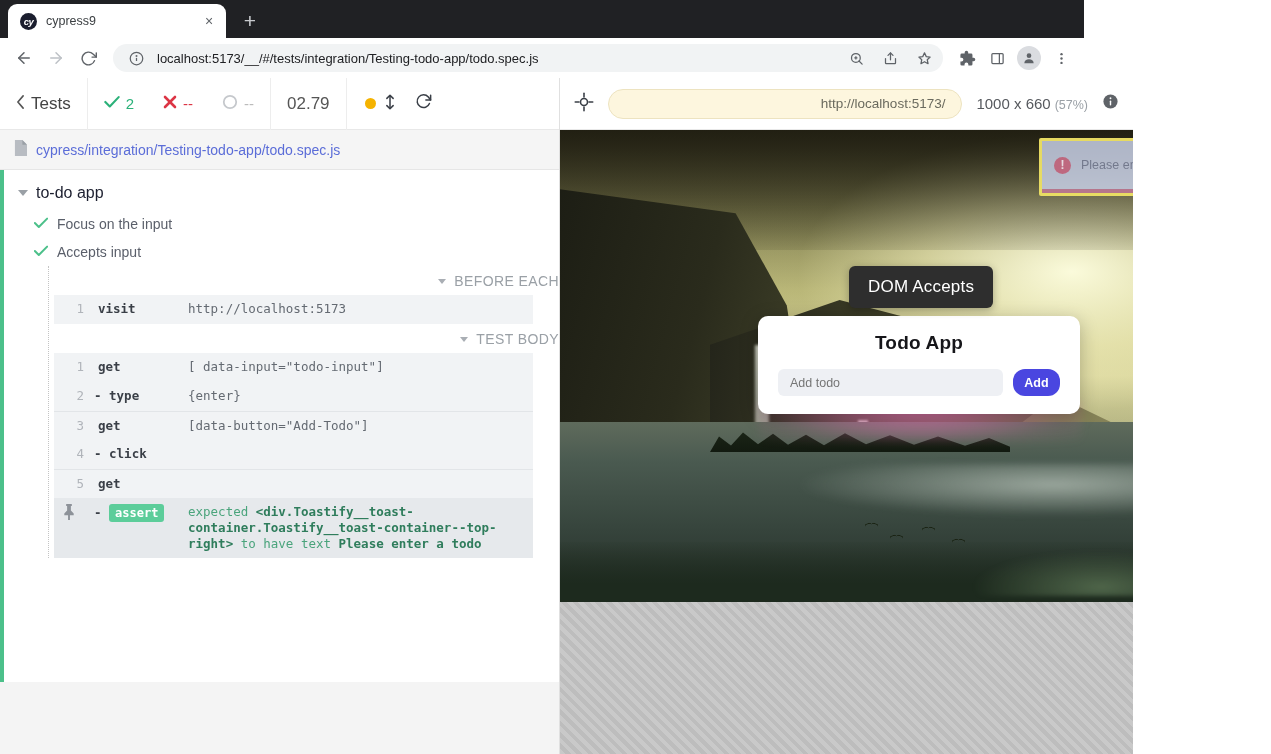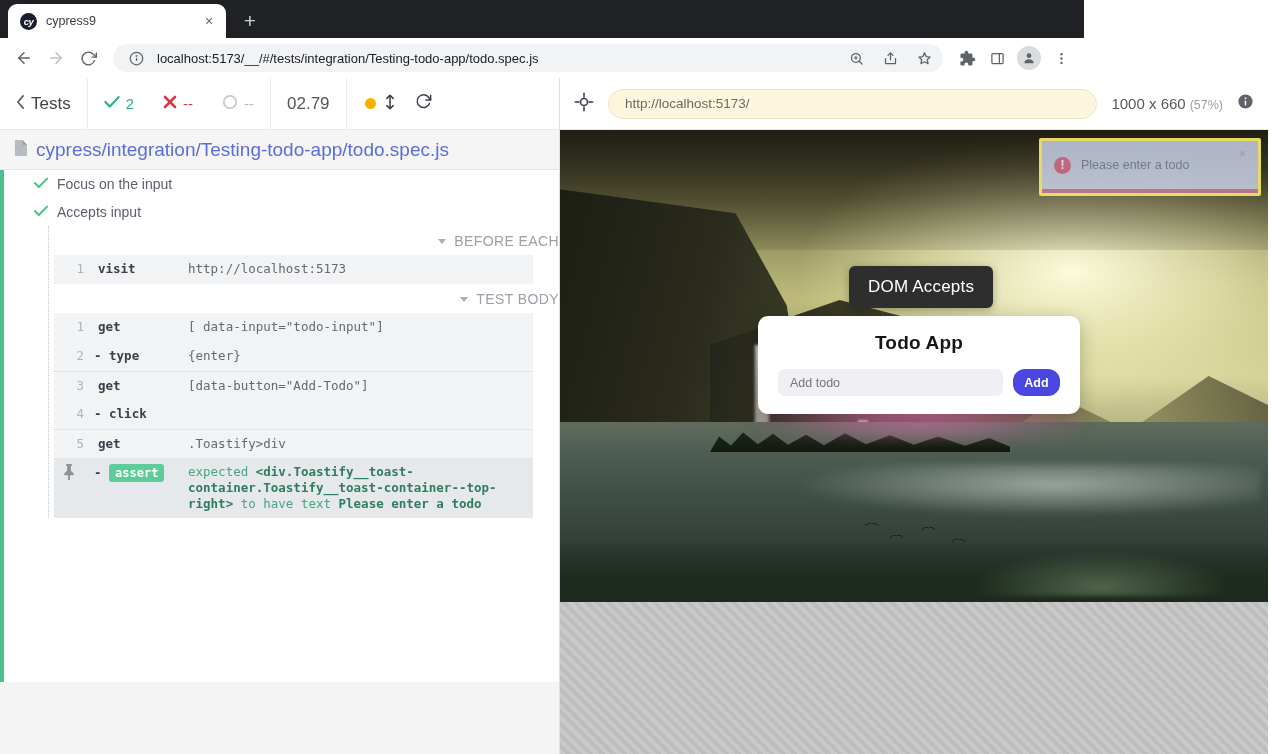--- a/index.html
+++ b/index.html
@@ -65,21 +65,21 @@
     width: 28px; height: 28px; display: flex; align-items: center;
     justify-content: center; color: #5f6368; flex: 0 0 auto;
   }
   .avatar-btn {
     width: 24px; height: 24px; border-radius: 50%; background: #dadce0;
     display: flex; align-items: center; justify-content: center;
     color: #5f6368; margin: 0 4px;
   }
 
   
-  .cy-app { display: flex; width: 1268px; height: 676px; background: #0369a1; }
+  .cy-app { display: flex; width: 1133px; height: 676px; background: #0369a1; }
   .reporter { width: 560px; height: 676px; background: #fff; display: flex; flex-direction: column;
               border-right: 1px solid #e0e0e0; }
 
   .cy-header {
     height: 52px; display: flex; align-items: center;
     border-bottom: 1px solid #e8e8e8; background: #fff; flex: 0 0 auto;
   }
   .hdr-cell {
     display: flex; align-items: center; height: 52px;
     padding: 0 16px; gap: 7px; border-right: 1px solid #ededed;
@@ -93,21 +93,21 @@
   .pend .stat-num { color: #bbb; }
   .timer { font-size: 17px; color: #555; font-variant-numeric: tabular-nums; }
   .ctrl-icons { display: flex; align-items: center; gap: 18px; padding: 0 18px; }
   .yellow-dot { width: 11px; height: 11px; border-radius: 50%; background: #f5b300; }
 
   .spec-bar {
     display: flex; align-items: center; gap: 9px; height: 40px;
     padding: 0 14px; background: #f5f5f5; border-bottom: 1px solid #e6e6e6;
     flex: 0 0 auto;
   }
-  .spec-name { font-size: 19px; color: #5b6dd8; }
+  .spec-name { font-size: 14px; color: #5b6dd8; }
 
   .runnables {
     flex: 1; overflow: hidden; position: relative;
     border-left: 4px solid #4cc08a; background: #fff;
   }
   .suite-title {
     display: flex; align-items: center; gap: 8px;
     font-size: 16px; color: #1b1e2e; padding: 14px 0 8px 14px;
   }
   .caret { width: 0; height: 0; border-left: 5px solid transparent;
@@ -153,21 +153,21 @@
 
   
   .preview-pane { flex: 1; height: 676px; display: flex; flex-direction: column; background: #fff; }
   .preview-header {
     height: 52px; display: flex; align-items: center; gap: 14px;
     padding: 0 14px; border-bottom: 1px solid #e8e8e8; flex: 0 0 auto;
   }
   .url-field {
     flex: 1; height: 30px; background: #fdf6de; border: 1px solid #ede3c0;
     border-radius: 16px; display: flex; align-items: center;
-    padding: 0 16px; font-size: 13.5px; color: #6a6a5e;
+    padding: 0 16px; font-size: 13.5px; color: #6a6a5e; justify-content: flex-end;
   }
   .dims { font-size: 15px; color: #56595e; white-space: nowrap; }
   .dims .pct { font-size: 12.5px; color: #9aa0a6; margin-left: 4px; }
 
   .viewport-wrap {
     flex: 1; position: relative; overflow: hidden;
     background: repeating-linear-gradient(45deg, #c9c9c9 0 4px, #bdbdbd 4px 8px);
   }
   .app-frame {
     position: absolute; left: 0; top: 0; width: 711px; height: 472px;
@@ -464,20 +464,24 @@
       <span>
         <svg width="13" height="16" viewBox="0 0 14 17" fill="#b8bcc2">
             <path d="M1 0h8l5 5v12H1z"></path>
             <path d="M9 0l5 5H9z" fill="#9aa0a6"></path>
           </svg>
       </span>
       <span class="spec-name">cypress/integration/Testing-todo-app/todo.spec.js</span>
     </div>
 
     <div class="runnables">
+      <div class="suite-title">
+        <span class="caret"></span>
+        <span>to-do app</span>
+      </div>
 
       <div class="test-item">
         <span class="check">
           <svg width="14" height="12" viewBox="0 0 16 12" fill="none" stroke="#4cc08a" stroke-width="2.3" stroke-linecap="round" stroke-linejoin="round">
               <polyline points="1 6 5.5 10.5 15 1"></polyline>
             </svg>
         </span>
         <span>Focus on the input</span>
       </div>
 
@@ -530,21 +534,20 @@
 
           <div class="cmd-row">
             <span class="cmd-num">4</span>
             <span class="cmd-name child">- <span>click</span></span>
             <span class="cmd-msg"></span>
           </div>
 
           <div class="cmd-row sep">
             <span class="cmd-num">5</span>
             <span class="cmd-name">get</span>
-            <span class="cmd-msg">.Toastify&gt;div</span>
           </div>
 
           <div class="cmd-row assert-row">
             <span class="pin-cell">
               <svg width="14" height="16" viewBox="0 0 14 17" fill="#8d9299">
                   <path d="M4 0h6v2H9v5l3 3v2H8v5H6v-5H2V10l3-3V2H4z"></path>
                 </svg>
             </span>
             <span class="cmd-name child">-
               <span class="assert-badge">assert</span>

